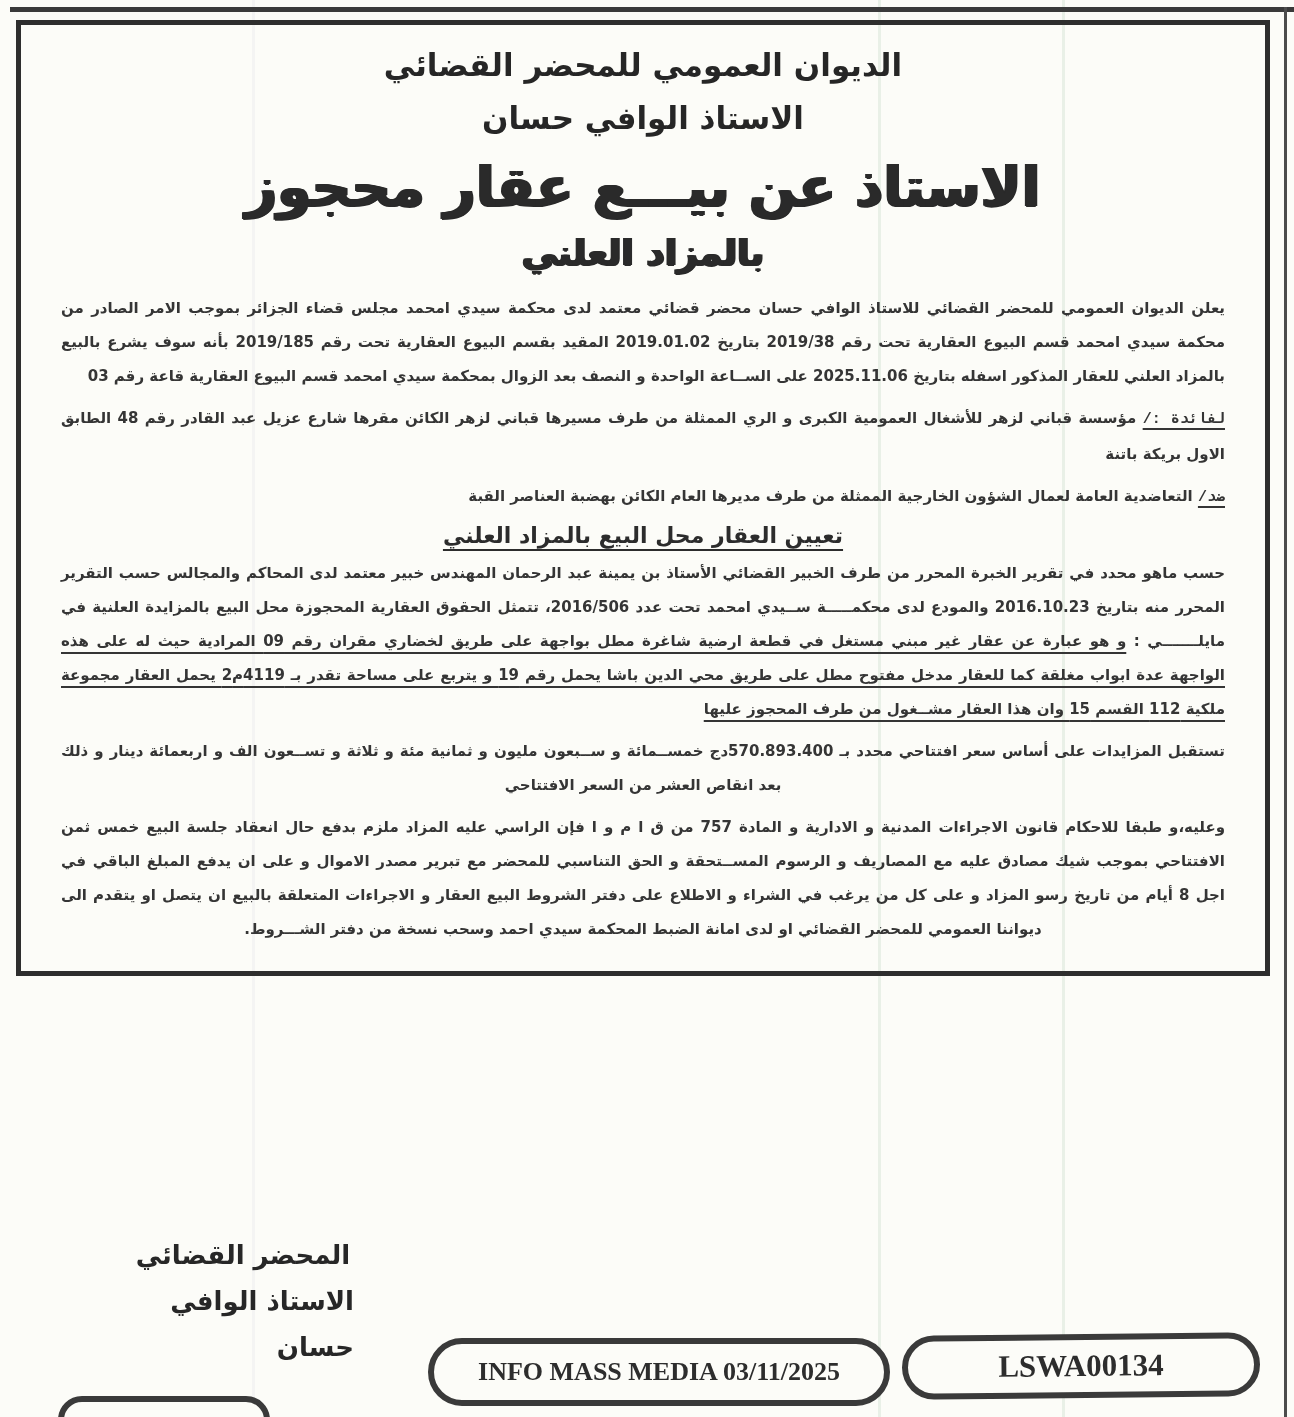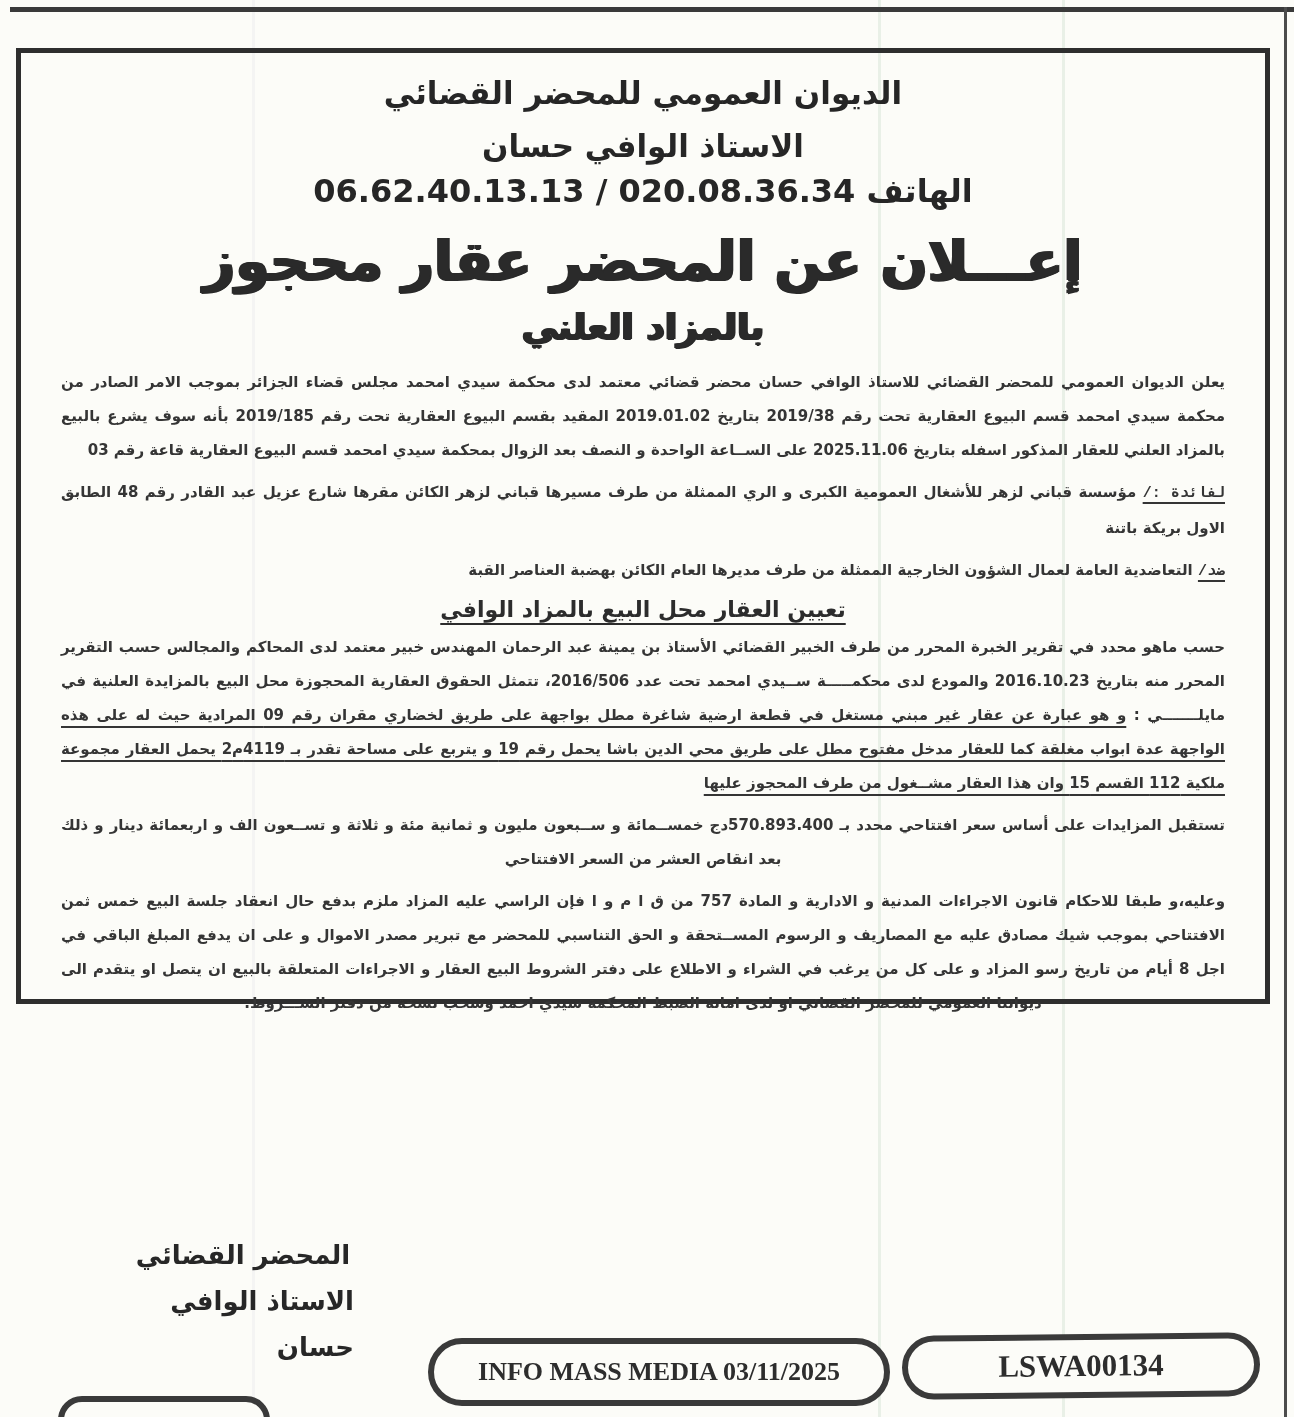--- a/index.html
+++ b/index.html
@@ -20,21 +20,20 @@
 
   .top-rule{position:absolute;left:10px;top:7px;width:1284px;height:5px;background:#3a3a3a;}
   .right-rule{position:absolute;left:1284px;top:7px;width:3px;height:1410px;background:#4c4c4c;}
 
   .frame{
     position:absolute;left:16px;top:20px;
     width:1254px;height:956px;
     border:5px solid #2e2e2e;
     box-sizing:border-box;
     direction:rtl;
-    margin-top:28px;
   }
   .inner{padding:16px 40px 0 40px;}
 
   .hdr{ text-align:center; font-weight:bold; color:#262626;}
   .hdr .h1{font-size:31px; margin-top:6px;}
   .hdr .h2{font-size:31px; margin-top:17px;}
   .hdr .h3{font-size:27px; margin-top:17px;}
   .hdr .h4{font-size:32px; margin-top:16px;}
   .hdr .h5{font-size:32px; margin-top:8px;}
 
@@ -90,37 +89,36 @@
 
   <div class="top-rule"></div>
   <div class="right-rule"></div>
 
   <div class="frame">
     <div class="inner">
 
       <div class="hdr">
         <div class="h1">الديوان العمومي  للمحضر القضائي</div>
         <div class="h2">الاستاذ الوافي حسان</div>
-        <div class="h5">الهاتف 020.08.36.34 / 06.62.40.13.13</div>
       </div>
 
       <div class="big-title">
-        <div class="t1">إعـــلان عن المحضر عقار محجوز</div>
+        <div class="t1">الاستاذ عن بيـــع عقار محجوز</div>
         <div class="t2">بالمزاد العلني</div>
       </div>
 
       <div class="doc-body">
 
         <p class="para">يعلن الديوان العمومي للمحضر القضائي للاستاذ الوافي حسان   محضر قضائي معتمد لدى محكمة سيدي امحمد مجلس قضاء الجزائر بموجب الامر الصادر من  محكمة سيدي امحمد قسم البيوع العقارية  تحت رقم 2019/38   بتاريخ 2019.01.02    المقيد بقسم البيوع العقارية تحت رقم 2019/185  بأنه سوف يشرع بالبيع بالمزاد العلني للعقار المذكور اسفله بتاريخ  2025.11.06  على الســاعة الواحدة و النصف بعد الزوال بمحكمة سيدي امحمد قسم البيوع العقارية قاعة رقم 03</p>
 
         <p class="para"><span class="lbl">لفائدة  :/</span> <span>مؤسسة قباني لزهر للأشغال العمومية الكبرى و الري الممثلة من طرف مسيرها قباني لزهر الكائن مقرها  شارع عزيل عبد القادر رقم 48 الطابق الاول بريكة باتنة</span></p>
 
         <p class="para"><span class="lbl">ضد/</span> <span>التعاضدية العامة لعمال الشؤون الخارجية الممثلة من طرف مديرها العام الكائن  بهضبة العناصر القبة</span></p>
 
-        <div class="sec-head">تعيين  العقار محل البيع بالمزاد الوافي</div>
+        <div class="sec-head">تعيين  العقار محل البيع بالمزاد العلني</div>
 
         <p class="para"><span>حسب ماهو محدد في تقرير  الخبرة المحرر من طرف الخبير القضائي الأستاذ  بن يمينة عبد الرحمان   المهندس خبير معتمد لدى المحاكم والمجالس حسب التقرير المحرر منه بتاريخ   2016.10.23   والمودع لدى محكمـــــة ســيدي امحمد تحت عدد 2016/506، تتمثل الحقوق العقارية المحجوزة  محل البيع بالمزايدة العلنية في مايلـــــــي :</span> <span class="useg">و هو عبارة عن عقار غير مبني مستغل في قطعة ارضية شاغرة مطل بواجهة على طريق  لخضاري مقران رقم 09 المرادية حيث له على هذه الواجهة عدة ابواب مغلقة كما للعقار  مدخل مفتوح مطل على طريق محي الدين باشا يحمل رقم 19 و  يتربع على مساحة تقدر بـ 4119م2 يحمل العقار مجموعة ملكية 112 القسم 15 وان هذا العقار مشــغول من طرف المحجوز عليها</span></p>
 
         <p class="para tlc">تستقبل المزايدات على أساس سعر افتتاحي محدد بـ  570.893.400دج    خمســمائة و ســبعون مليون و ثمانية مئة و ثلاثة و تســعون الف و اربعمائة دينار و ذلك بعد انقاص العشر من السعر الافتتاحي</p>
 
         <p class="para tlc">وعليه،و طبقا للاحكام قانون الاجراءات المدنية و الادارية و المادة 757 من ق ا م و ا فإن الراسي عليه المزاد ملزم بدفع حال انعقاد جلسة البيع خمس ثمن الافتتاحي بموجب شيك مصادق عليه مع  المصاريف و الرسوم المســتحقة و الحق التناسبي للمحضر مع تبرير مصدر الاموال و على ان يدفع المبلغ الباقي في اجل 8 أيام من تاريخ رسو المزاد و على كل من يرغب في الشراء و الاطلاع على دفتر الشروط البيع العقار و الاجراءات المتعلقة  بالبيع ان يتصل او يتقدم الى ديواننا العمومي للمحضر القضائي او لدى امانة الضبط المحكمة سيدي احمد وسحب نسخة من دفتر الشـــروط.</p>
 
       </div>
     </div>
   </div>

